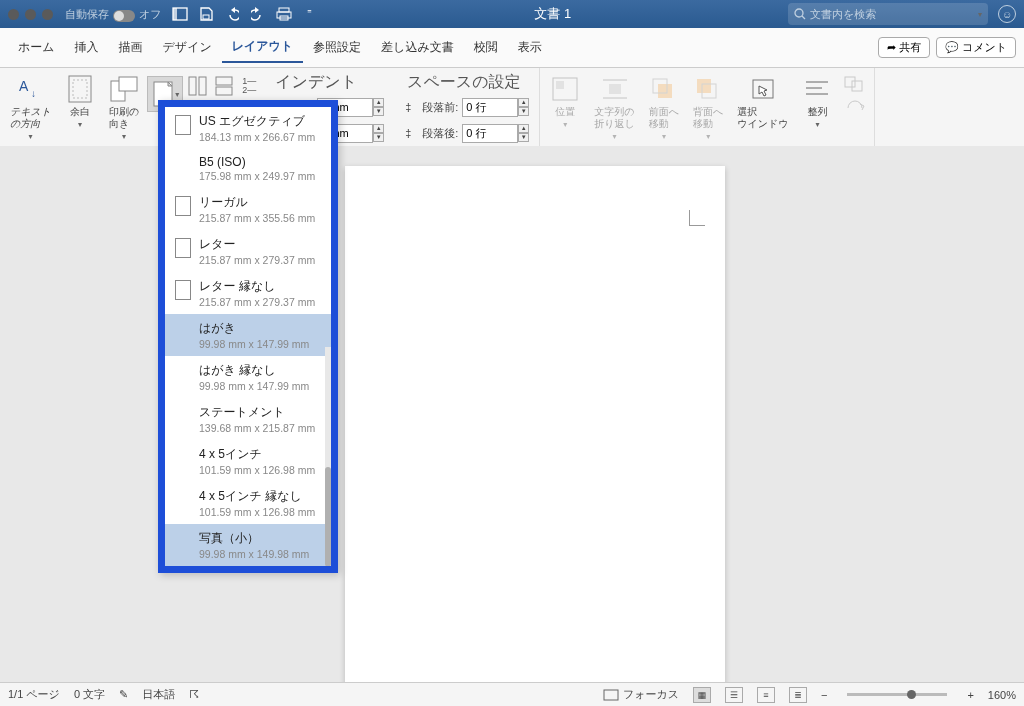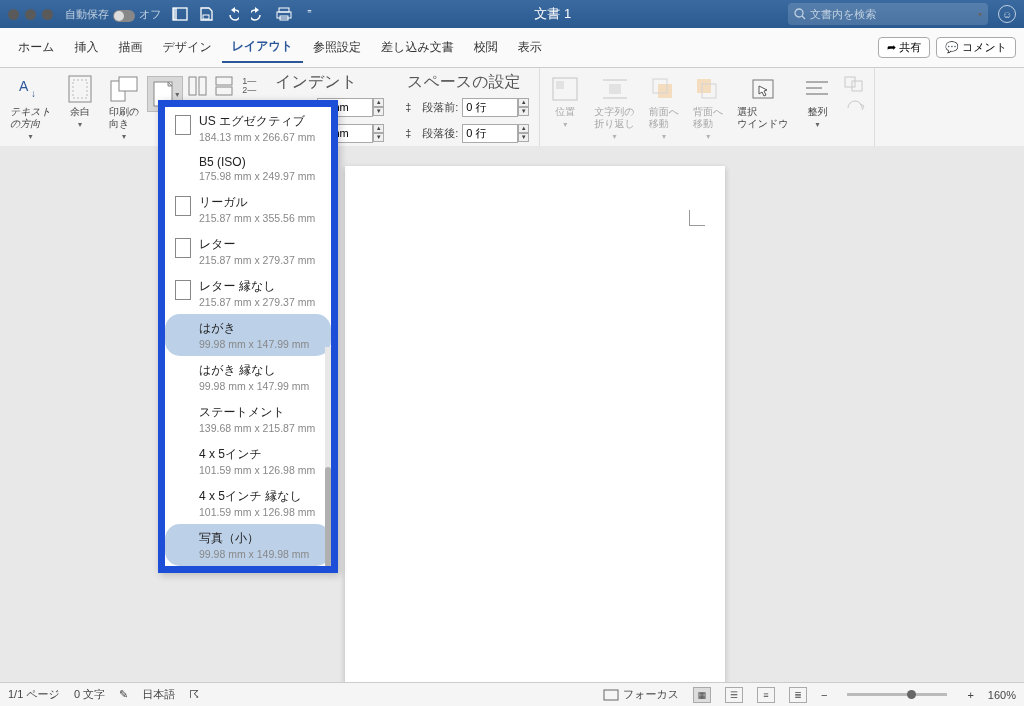--- a/index.html
+++ b/index.html
@@ -46,21 +46,21 @@
 .spin{display:flex;align-items:center;}
 .spin input{width:56px;height:19px;border:1px solid #aaa;font-size:11px;padding:0 3px;}
 .spin-btns{display:flex;flex-direction:column;}
 .spin-btns div{width:11px;height:9px;border:1px solid #aaa;background:#f0f0f0;font-size:6px;line-height:7px;text-align:center;}
 
 
 .size-menu{position:absolute;left:158px;top:100px;width:180px;background:#fff;border:7px solid #1d4ed8;box-shadow:2px 2px 8px rgba(0,0,0,0.2);max-height:500px;overflow:hidden;}
 .menu-item{padding:6px 8px 6px 34px;position:relative;font-size:12px;color:#222;}
 .menu-item.icon::before{content:"";position:absolute;left:10px;top:8px;width:14px;height:18px;border:1px solid #888;background:#fff;}
 .menu-item .dim{font-size:10.5px;color:#888;margin-top:1px;}
-.menu-item.sel{background:#bcd0e8;border-radius:15px;}
+.menu-item.sel{background:#bcd0e8;}
 .menu-scroll{position:absolute;right:0;top:240px;width:6px;height:250px;background:#e8e8e8;}
 .menu-thumb{width:6px;height:100px;background:#b0b0b0;border-radius:3px;position:absolute;top:120px;}
 
 
 .page-area{position:absolute;top:146px;left:0;right:0;bottom:24px;background:#e8e8e8;overflow:hidden;}
 .page{position:absolute;left:345px;top:20px;width:380px;height:570px;background:#fff;box-shadow:0 2px 6px rgba(0,0,0,0.2);}
 .corner{position:absolute;right:20px;top:44px;width:16px;height:16px;border-left:1px solid #999;border-bottom:1px solid #999;}
 
 
 .status-bar{position:absolute;bottom:0;left:0;right:0;height:24px;background:#f5f5f5;border-top:1px solid #ccc;display:flex;align-items:center;font-size:11px;color:#444;padding:0 8px;gap:14px;text-align:center;}

